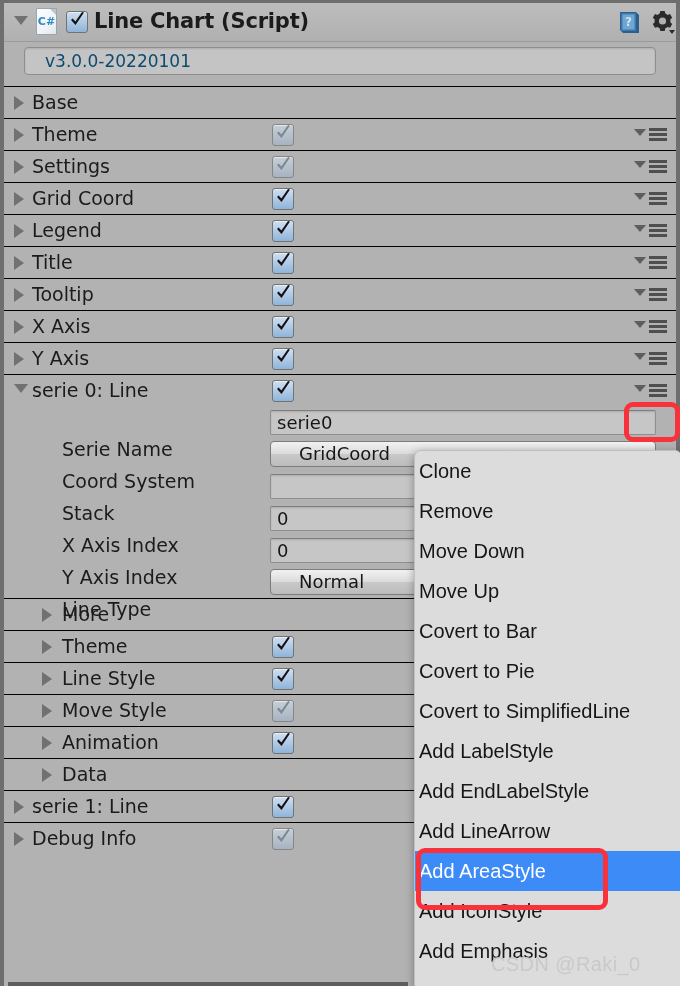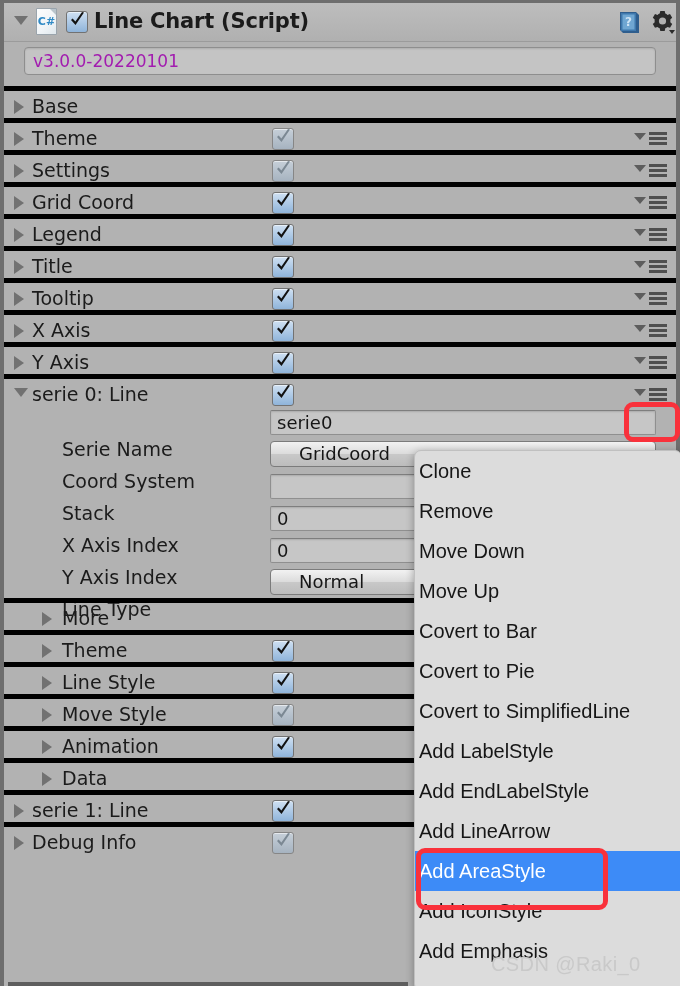--- a/index.html
+++ b/index.html
@@ -124,33 +124,33 @@
   }
   .version-field {
     position: absolute; left: 20px; top: 6px;
     width: 632px; height: 28px;
     box-sizing: border-box;
     background: #c4c4c4;
     border: 1px solid #8e8e8e;
     border-radius: 4px;
     box-shadow: inset 0 1px 2px rgba(0,0,0,.12);
     font-size: 17px;
-    color: #a21caf;
+    color: #0c4a6e;
     line-height: 26px;
-    padding-left: 8px;
+    padding-left: 20px;
     white-space: nowrap;
     overflow: hidden;
   }
 
   
   .rows { position: absolute; left: 0; top: 83px; width: 672px; }
   .row {
     position: relative;
     height: 32px;
-    border-top: 5px solid #000000;
+    border-top: 1px solid #000000;
     box-sizing: border-box;
   }
   .row .r-arrow { position: absolute; top: 9px; }
   .row .r-label {
     position: absolute;
     top: 4px;
     font-size: 19px;
     color: #1b1b1b;
     white-space: nowrap;
   }

